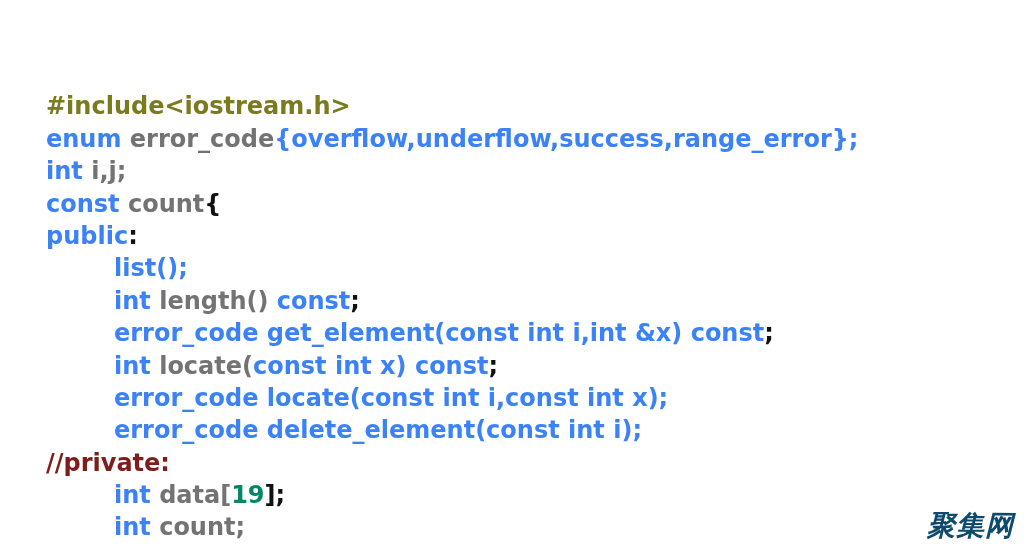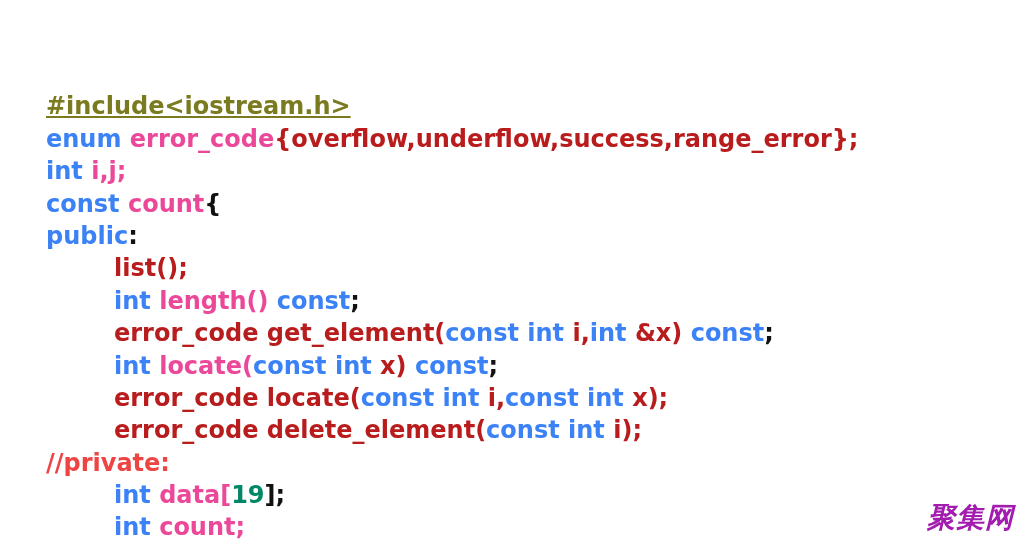--- a/index.html
+++ b/index.html
@@ -12,36 +12,36 @@
   }
   .code-container {
     padding: 58px 0 0 46px;
     font-family: Verdana, Tahoma, "DejaVu Sans", sans-serif;
     font-size: 24px;
     line-height: 1.35;
     font-weight: bold;
     white-space: pre;
     letter-spacing: 0px;
   }
-  .olive   { color: #7a7a1f; text-decoration: underline; }
+  .olive   { color: #7a7a1f; }
   .kw      { color: #3b82f6; }
-  .ident   { color: #ec4899; }
+  .ident   { color: #737373; }
   .punct   { color: #111111; }
-  .comment { color: #ef4444; }
+  .comment { color: #7f1d1d; }
   .num     { color: #008866; }
-  .plain   { color: #b91c1c; font-weight: bold; }
+  .plain   { color: #3b82f6; font-weight: bold; }
   .indent1 { display: inline-block; width: 68px; }
   .watermark {
     position: absolute;
     right: 10px;
-    bottom: 10px;
+    bottom: 2px;
     font-family: "Microsoft YaHei", "SimHei", sans-serif;
     font-weight: 900;
     font-size: 28px;
-    color: #a21caf;
+    color: #0c4a6e;
     font-style: italic;
     letter-spacing: 1px;
   }
 </style>
 </head>
 <body>
 
 <div class="code-container">
 <span class="olive">#include&lt;iostream.h&gt;</span>
 <span class="kw">enum</span> <span class="ident">error_code</span><span class="plain">{overflow,underflow,success,range_error};</span>

